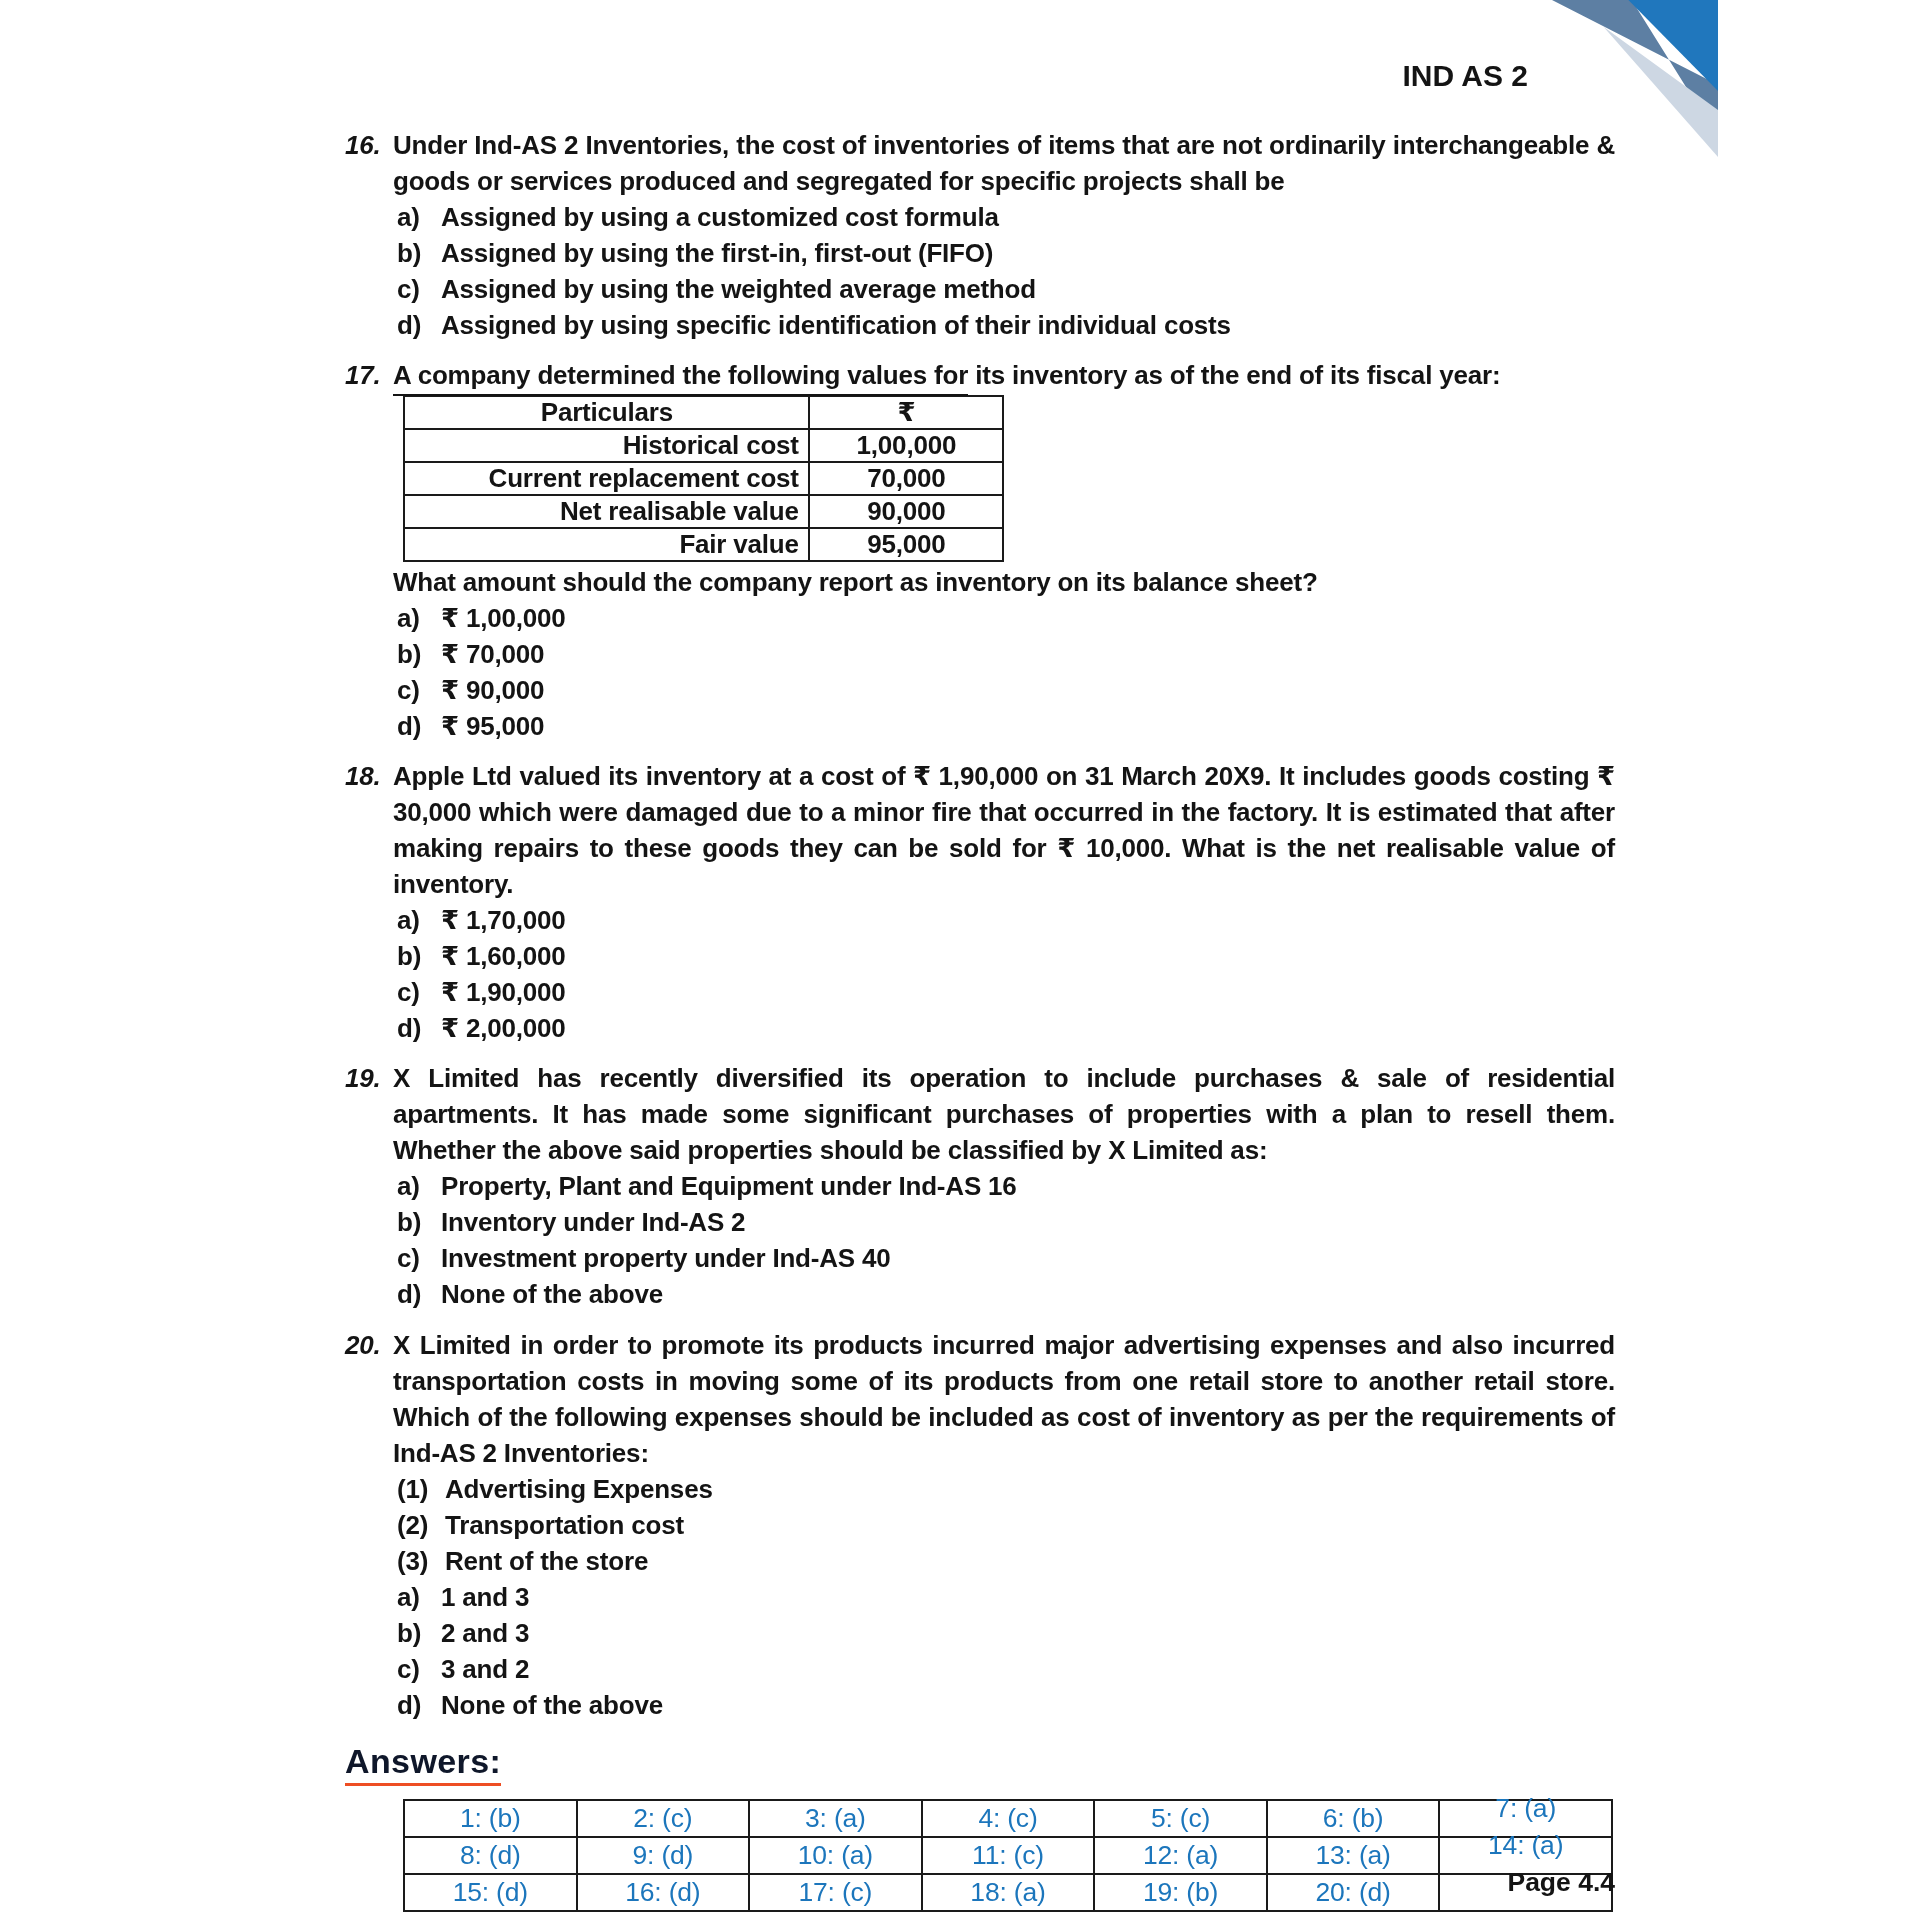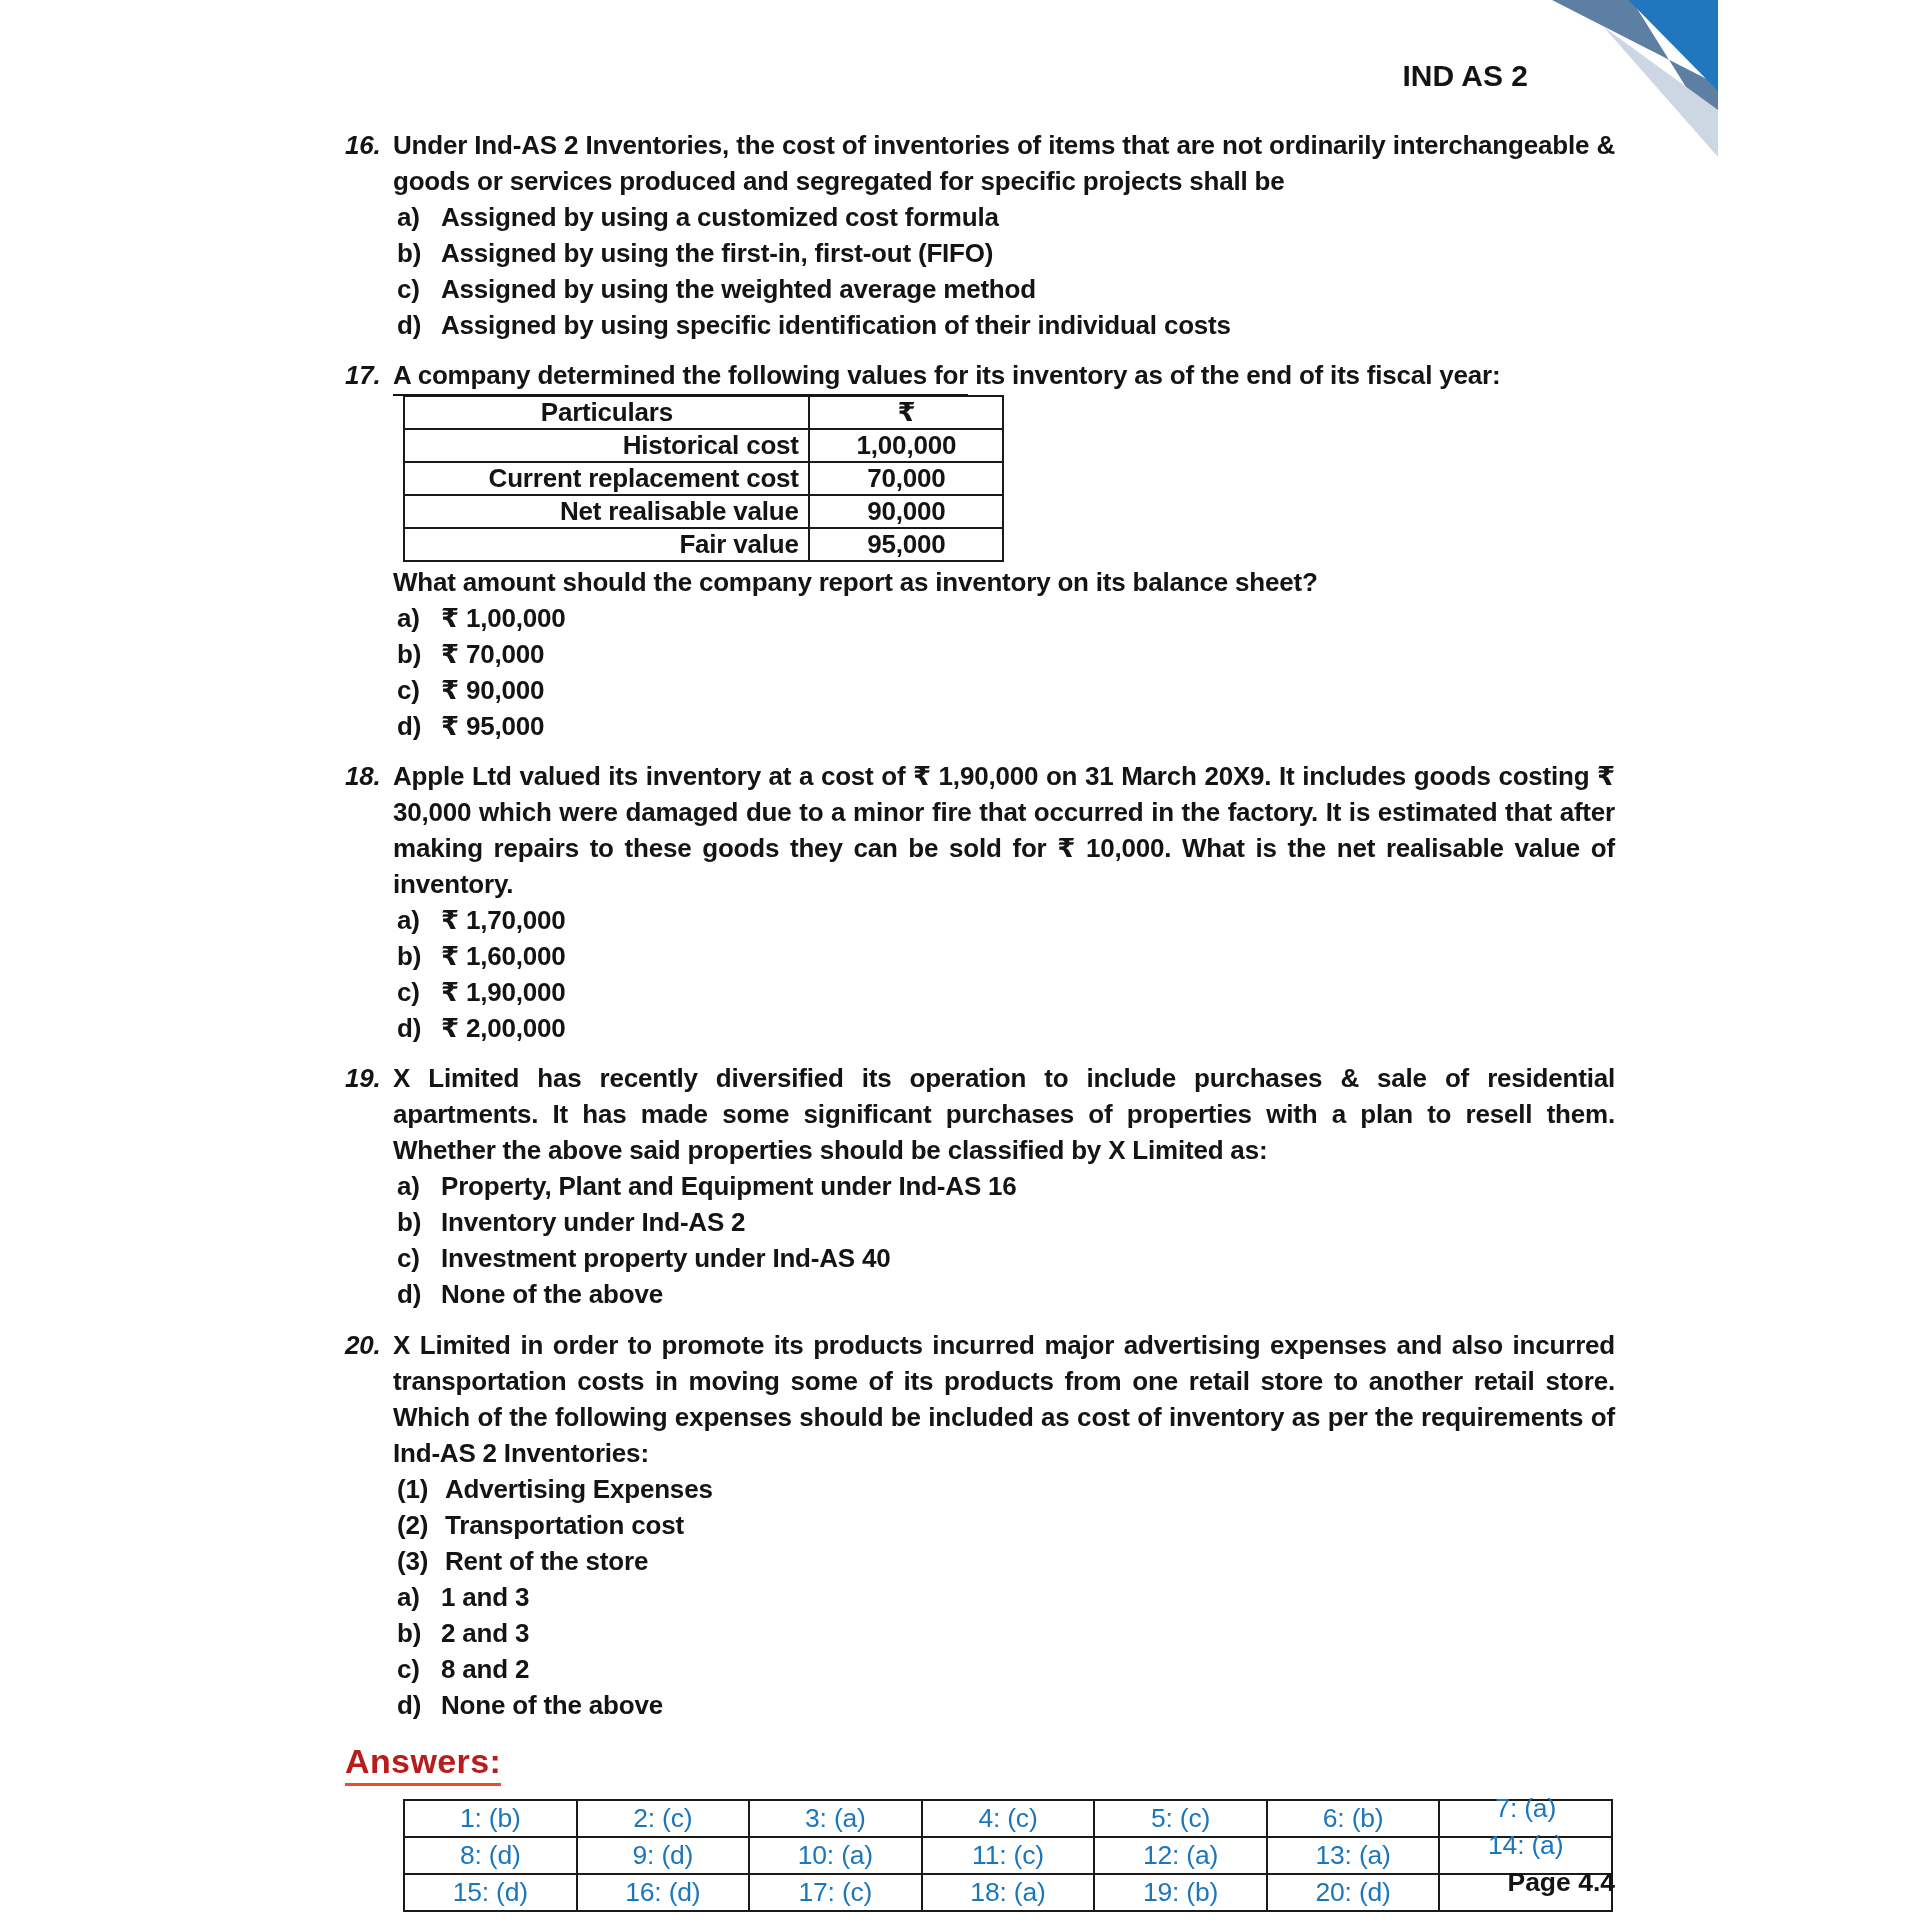--- a/index.html
+++ b/index.html
@@ -46,21 +46,21 @@
     border:2.4px solid #1a1a1a;height:30.5px;padding:0 9.6px;
   }
   .inv-table th{text-align:center;font-weight:bold;}
   .inv-table td.c-name{text-align:right;}
   .inv-table td.c-val{text-align:center;}
   .inv-table col.w1{width:405px;}
   .inv-table col.w2{width:194px;}
   
   .answers-heading{
     display:inline-block;margin:4.8px 0 13px 0;
-    font-size:34px;font-weight:bold;color:#b91c1c;
+    font-size:34px;font-weight:bold;color:#0f172a;
     border-bottom:3.2px solid #ee4e23;padding-bottom:1.6px;letter-spacing:0.4px;
   }
   .answers-table{
     border-collapse:collapse;margin-left:58px;table-layout:fixed;width:1210px;
     font-size:26.5px;font-weight:normal;color:#1c76bc;letter-spacing:-0.2px;
   }
   .answers-table td{
     border:2.4px solid #1a1a1a;height:35px;text-align:center;padding:0;
   }
   .answers-table td:nth-child(7) .ans{display:inline-block;transform:translateY(-9.6px);}
@@ -225,21 +225,21 @@
             <div class="option">
               <span class="opt-letter">a)</span>
               <span class="opt-text">1 and 3</span>
             </div>
             <div class="option">
               <span class="opt-letter">b)</span>
               <span class="opt-text">2 and 3</span>
             </div>
             <div class="option">
               <span class="opt-letter">c)</span>
-              <span class="opt-text">8 and 2</span>
+              <span class="opt-text">3 and 2</span>
             </div>
             <div class="option">
               <span class="opt-letter">d)</span>
               <span class="opt-text">None of the above</span>
             </div>
           </div>
         </div>
       </div>
     </div>
 

